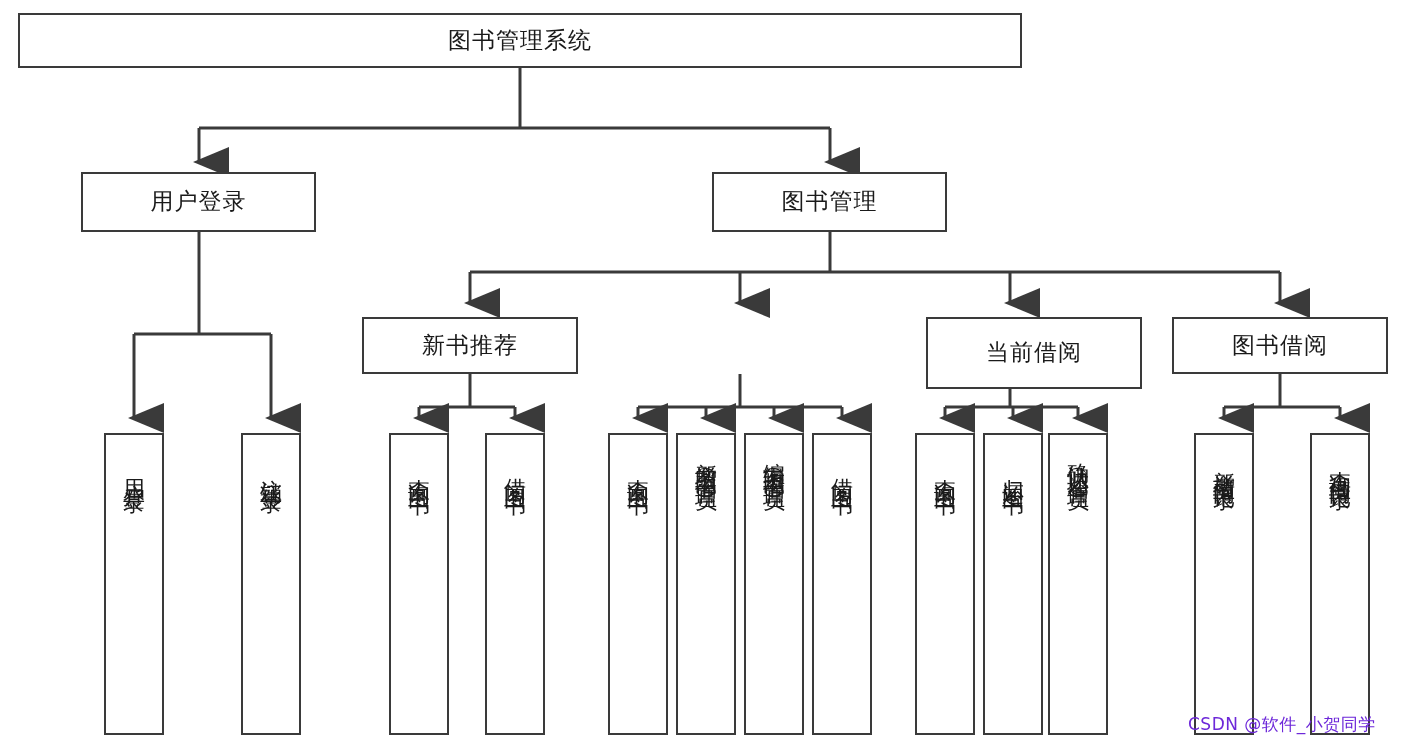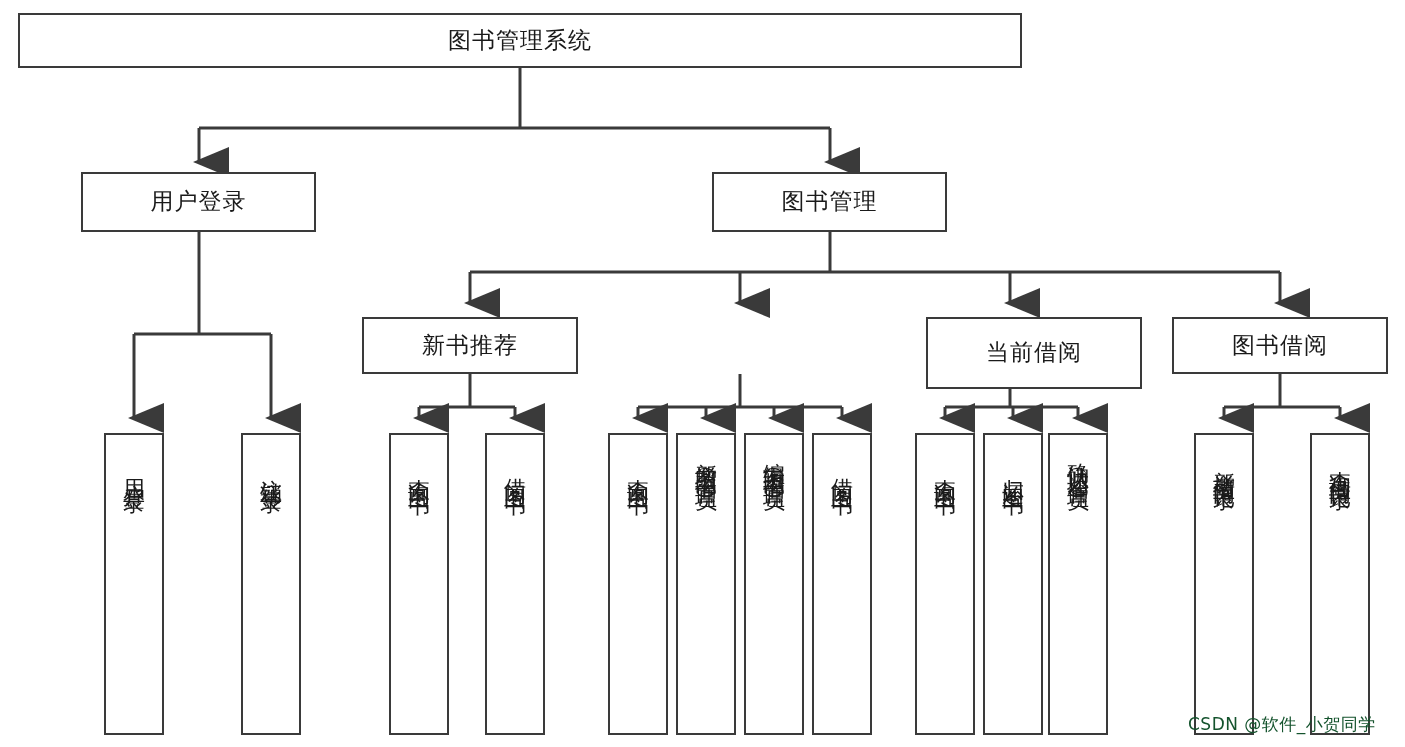--- a/index.html
+++ b/index.html
@@ -60,21 +60,21 @@
     color: #1a1a1a;
   }
   .node.vert.tall .vlabel {
     letter-spacing: 4px;
   }
   .watermark {
     position: absolute;
     left: 1188px;
     top: 713px;
     font-size: 17px;
-    color: #14532d;
+    color: #6d28d9;
     letter-spacing: 0.5px;
     white-space: nowrap;
     z-index: 5;
     font-family: "DejaVu Sans", "Liberation Sans", sans-serif;
   }
 </style>
 </head>
 <body>
 
 <div id="canvas">

